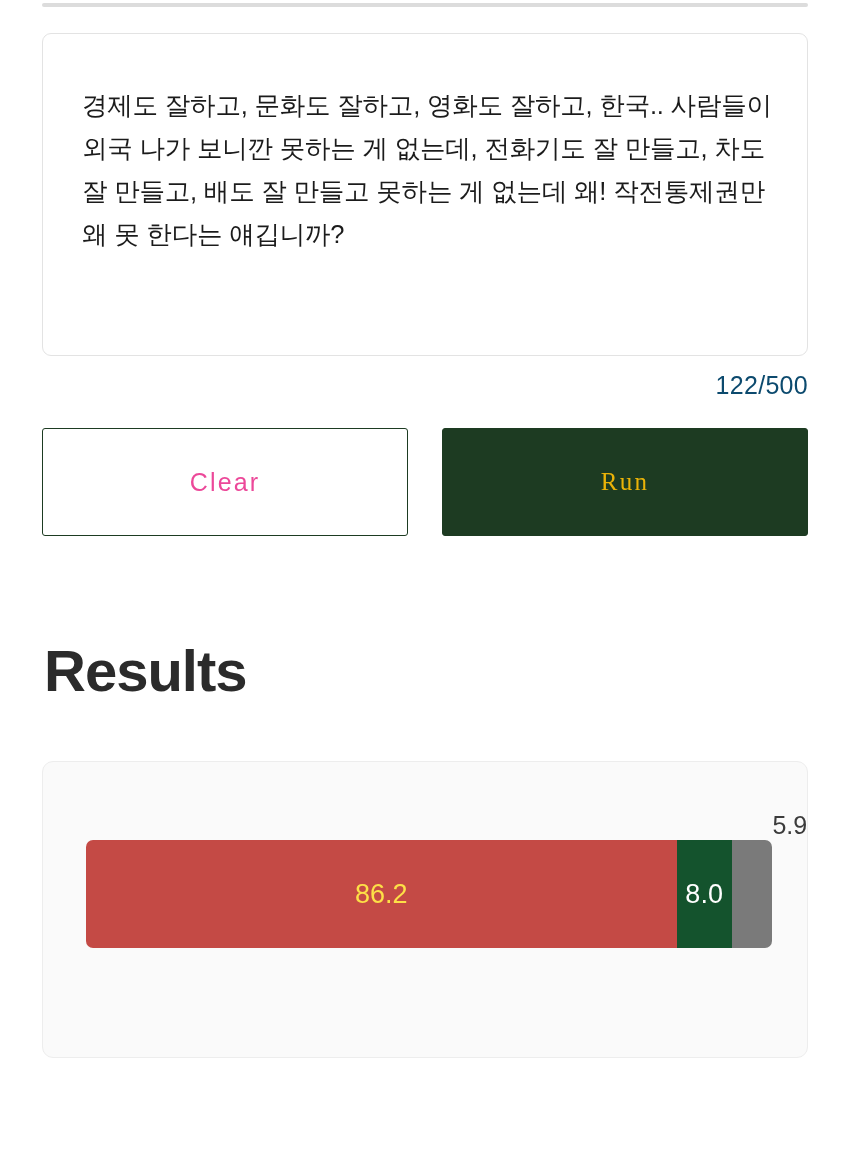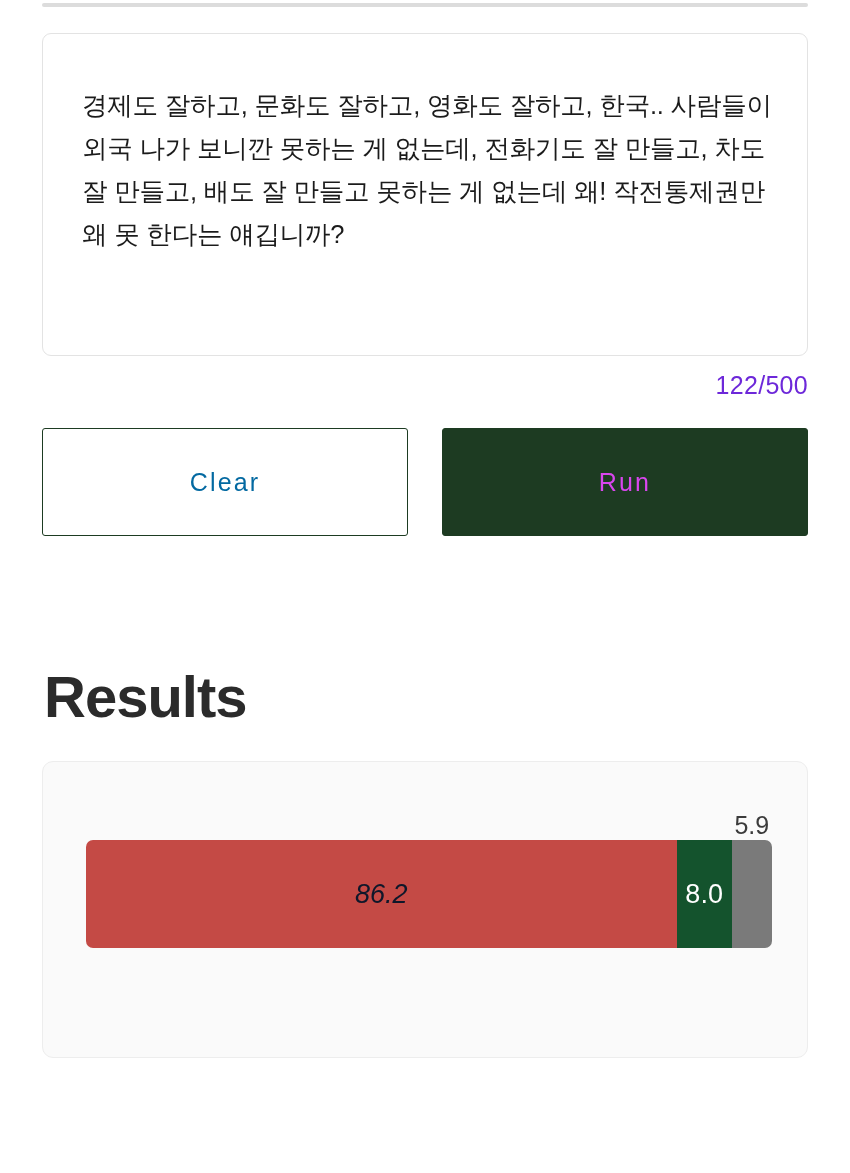--- a/index.html
+++ b/index.html
@@ -53,21 +53,21 @@
     word-break: keep-all;
     font-weight: 400;
   }
 
   
   .char-counter {
     position: absolute;
     right: 42px;
     top: 371px;
     font-size: 25px;
-    color: #6d28d9;
+    color: #0c4a6e;
     letter-spacing: 0.3px;
   }
 
   
   .btn-row {
     position: absolute;
     left: 42px;
     top: 428px;
     width: 766px;
     height: 108px;
@@ -84,33 +84,34 @@
     justify-content: center;
     font-size: 25px;
     letter-spacing: 2.2px;
     border-radius: 3px;
     cursor: pointer;
     user-select: none;
   }
   .btn-clear {
     background: #ffffff;
     border: 1.6px solid #1d3b22;
-    color: #0369a1;
+    color: #ec4899;
   }
   .btn-run {
     background: #1d3b22;
     border: 1.6px solid #1d3b22;
-    color: #d946ef;
+    color: #eab308;
+    font-family: Liberation Serif, serif;
   }
 
   
   .results-heading {
     position: absolute;
     left: 44px;
-    top: 668px;
+    top: 642px;
     display: flex;
     align-items: baseline;
     gap: 8px;
   }
   .results-title {
     font-size: 58px;
     font-weight: 700;
     color: #2b2b2b;
     letter-spacing: -1px;
     line-height: 1;
@@ -147,20 +148,21 @@
     height: 36px;
     width: 100%;
   }
   .outside-label {
     position: absolute;
     bottom: 0;
     transform: translateX(-50%);
     font-size: 25px;
     color: #3b3b3b;
     white-space: nowrap;
+    margin-left: 38px;
   }
   .bar {
     position: relative;
     height: 108px;
     width: 100%;
     display: flex;
     border-radius: 7px;
     overflow: hidden;
   }
   .bar-seg {
@@ -192,19 +194,19 @@
 <div class="results-heading">
   <span class="results-title">Results</span>
 </div>
 
 <div class="chart-card">
   <div class="chart-area">
     <div class="outside-labels" id="outside-labels">
         <span class="outside-label" style="color: rgb(59, 59, 59); left: 97.0529%;">5.9</span>
       </div>
     <div class="bar" id="stacked-bar">
-        <div class="bar-seg" style="width: 86.1139%; background: rgb(196, 74, 69); color: #0f172a; font-style: italic;">86.2</div>
+        <div class="bar-seg" style="width: 86.1139%; background: rgb(196, 74, 69); color: #fde047;">86.2</div>
         <div class="bar-seg" style="width: 7.99201%; background: #14532d; color: rgb(255, 255, 255);">8.0</div>
         <div class="bar-seg" style="width: 5.89411%; background: rgb(122, 122, 122);"></div>
       </div>
   </div>
 
 </div>
 
 </body></html>

